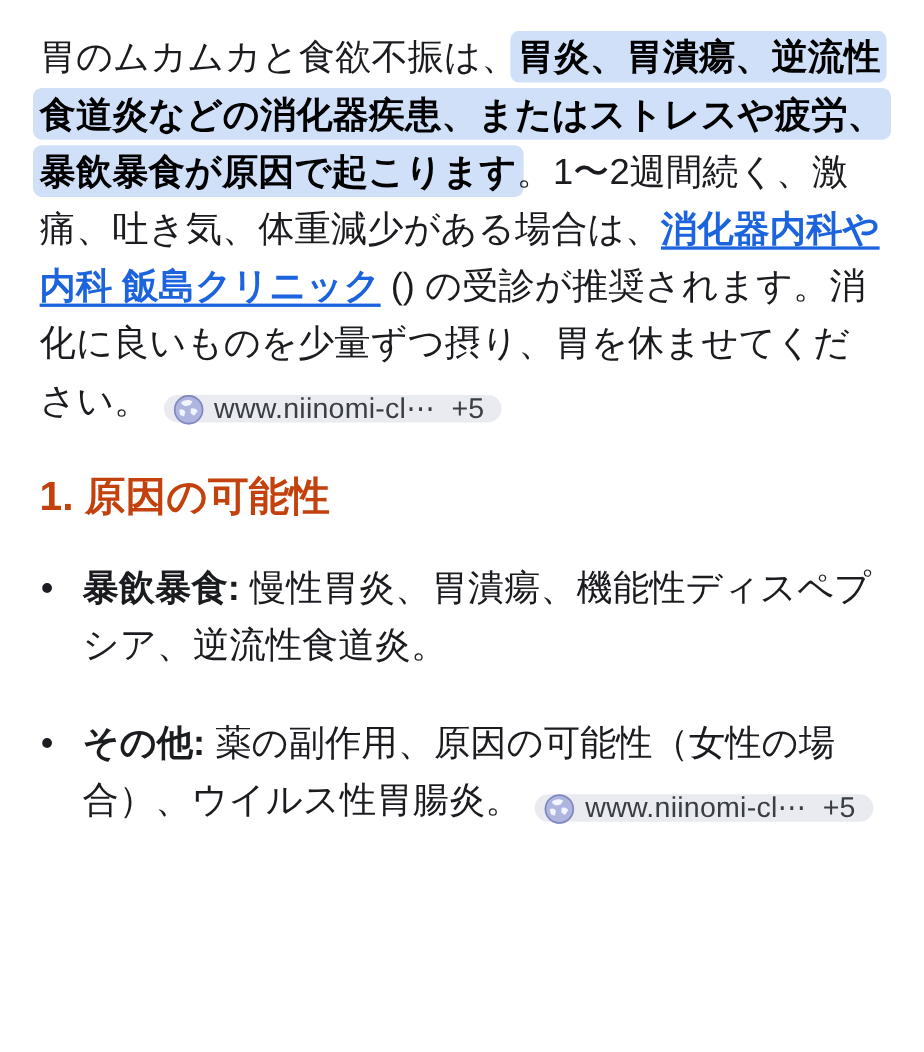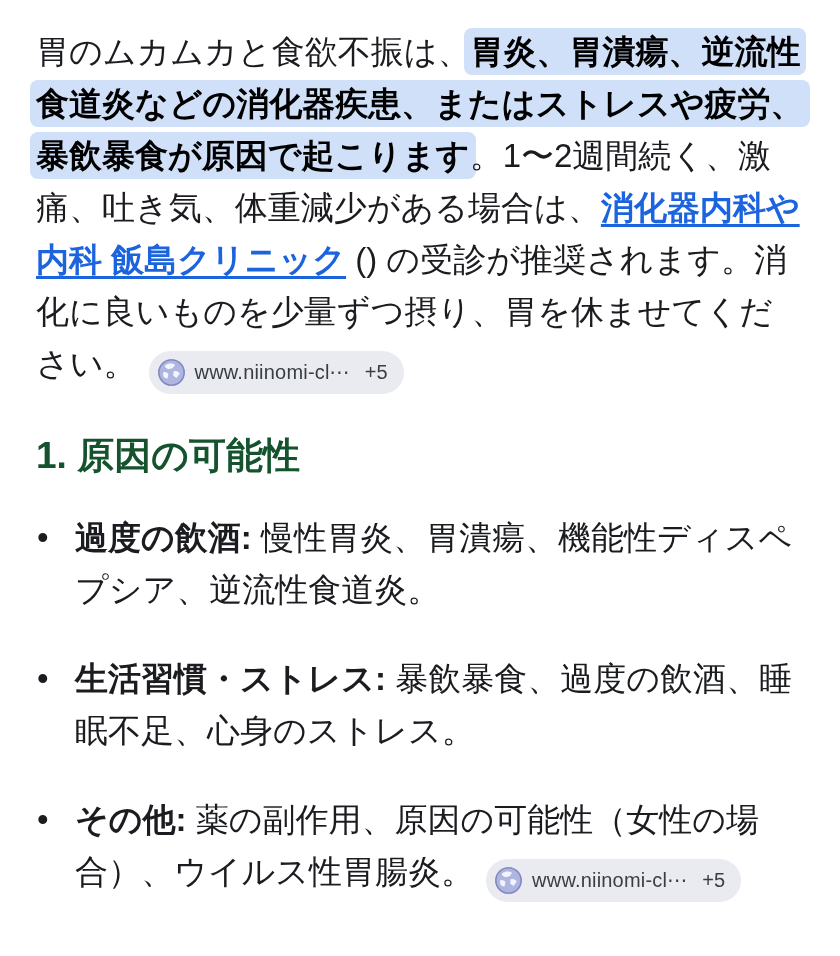--- a/index.html
+++ b/index.html
@@ -45,38 +45,38 @@
     text-underline-offset:5px;
     cursor:pointer;
   }
   .badge{
     display:inline-flex;
     align-items:center;
     gap:9px;
     background:var(--badge-bg,#e9ebf1);
     color:var(--badge-text,#393d44);
     border-radius:22px;
-    height:43px;
+    height:25px;
     padding:0 16px 0 8px;
     margin-left:12px;
     vertical-align:-12px;
-    font-size:20px;
+    font-size:26px;
     line-height:43px;
     white-space:nowrap;
     cursor:pointer;
   }
   .badge .src{letter-spacing:0.2px;}
   .badge .cnt{margin-left:6px;}
   .globe{width:29px;height:29px;display:inline-block;flex:0 0 29px;}
   h2.section-heading{
     font-size:37px;
     line-height:44px;
     font-weight:700;
     margin:40px 0 34px;
-    color:#14532d;
+    color:#c2410c;
   }
   ul.cause-list{
     list-style:none;
     margin:0;padding:0;
     font-size:33px;
     line-height:52px;
   }
   ul.cause-list li{
     position:relative;
     padding-left:39px;
@@ -104,23 +104,22 @@
             <path d="M6 14.5c2.2-1.2 4.4-0.2 5.4 1.8l-1 4.4-3.2-1.2c-1-1.6-1.2-3.2-1.2-5z" fill="var(--globe-land)"></path>
             <path d="M16.5 13.5c2.2-1 5.2 0 6.2 2.2l-3.2 4.2-3.2-2.2z" fill="var(--globe-land)"></path>
           </svg></span>
         <span class="src">www.niinomi-cl⋯</span>
         <span class="cnt">+5</span>
       </span></p>
 
   <h2 class="section-heading">1. 原因の可能性</h2>
 
   <ul class="cause-list">
-    <li><span class="bl">過度の飲酒:</span><span> 慢性胃炎、胃潰瘍、機能性ディスペプシア、逆流性食道炎。</span></li>
+    <li><span class="bl">暴飲暴食:</span><span> 慢性胃炎、胃潰瘍、機能性ディスペプシア、逆流性食道炎。</span></li>
 
-    <li><span class="bl">生活習慣・ストレス:</span><span> 暴飲暴食、過度の飲酒、睡眠不足、心身のストレス。</span></li>
 
     <li><span class="bl">その他:</span><span> 薬の副作用、原因の可能性（女性の場合）、ウイルス性胃腸</span><span class="tail-group"><span>炎。</span><span class="badge">
             <span class="globe"><svg viewBox="0 0 29 29" width="29" height="29" aria-hidden="true">
                 <circle cx="14.5" cy="14.5" r="13.5" fill="var(--globe-primary)"></circle>
                 <circle cx="14.5" cy="14.5" r="12.6" fill="none" stroke="var(--globe-ring)" stroke-width="1.4"></circle>
                 <path d="M8 7.5c3-2.4 7.5-2.6 10-0.6l-2.3 3.4-4.4 1-3.3-2z" fill="var(--globe-land)"></path>
                 <path d="M6 14.5c2.2-1.2 4.4-0.2 5.4 1.8l-1 4.4-3.2-1.2c-1-1.6-1.2-3.2-1.2-5z" fill="var(--globe-land)"></path>
                 <path d="M16.5 13.5c2.2-1 5.2 0 6.2 2.2l-3.2 4.2-3.2-2.2z" fill="var(--globe-land)"></path>
               </svg></span>
             <span class="src">www.niinomi-cl⋯</span>

